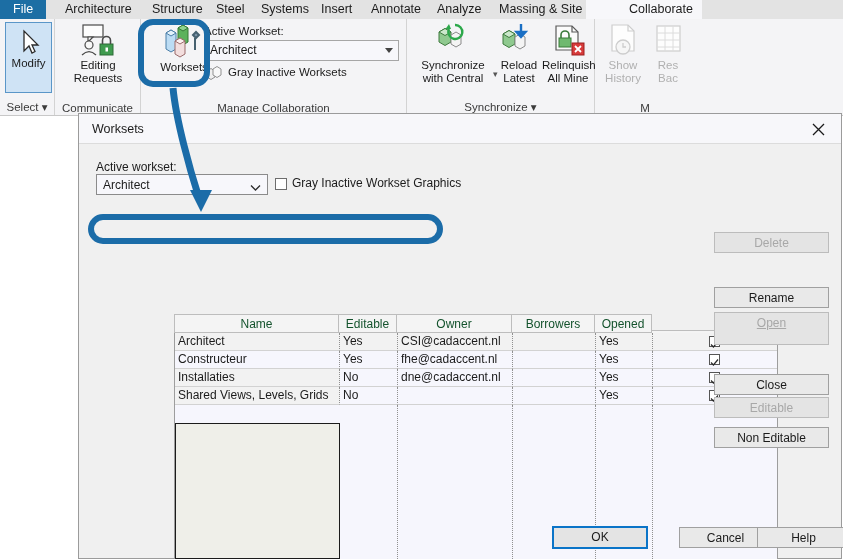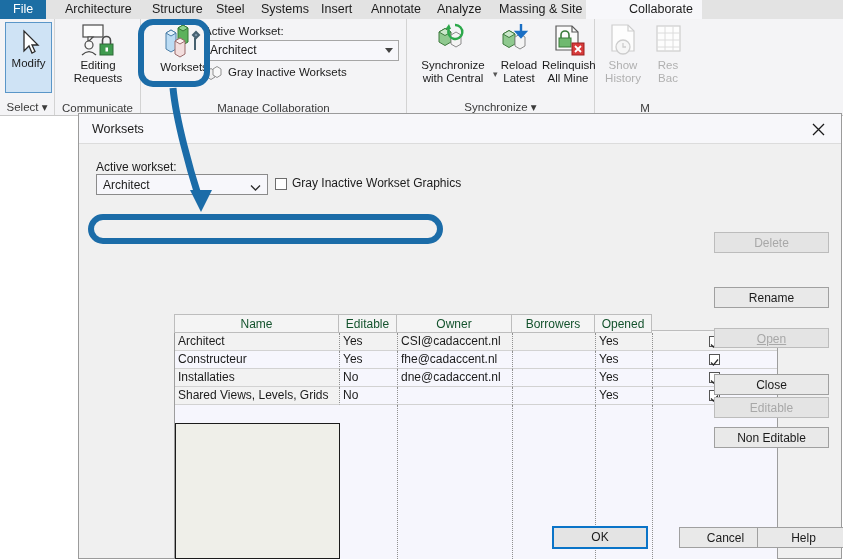--- a/index.html
+++ b/index.html
@@ -389,21 +389,21 @@
                 </svg>
           </span>
         </div>
       </div>
 
     </div>
   </div>
 
   <div class="btn dis" style="left:635px; top:118px; width:115px; height:21px;">Delete</div>
   <div class="btn" style="left:635px; top:149px; width:115px; height:21px;margin-top:24px;">Rename</div>
-  <div class="btn dis" style="left:635px; top:214px; width:115px; height:20px;text-decoration:underline;">Open</div>
+  <div class="btn dis" style="left:635px; top:198px; width:115px; height:33px;text-decoration:underline;">Open</div>
   <div class="btn" style="left:635px; top:260px; width:115px; height:21px;">Close</div>
   <div class="btn dis" style="left:635px; top:283px; width:115px; height:21px;">Editable</div>
   <div class="btn" style="left:635px; top:313px; width:115px; height:21px;">Non Editable</div>
 
   <div class="chkrow" style="left:105px; top:466px;">
     
     
   </div>
 
   <div class="chkrow" style="left:291px; top:466px;">

